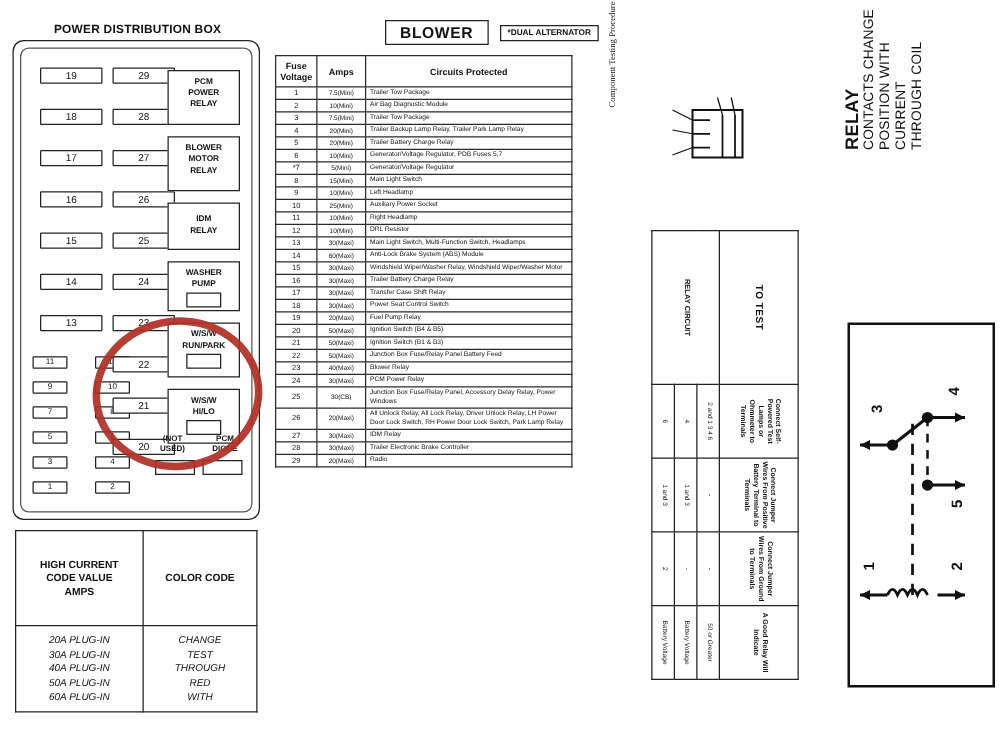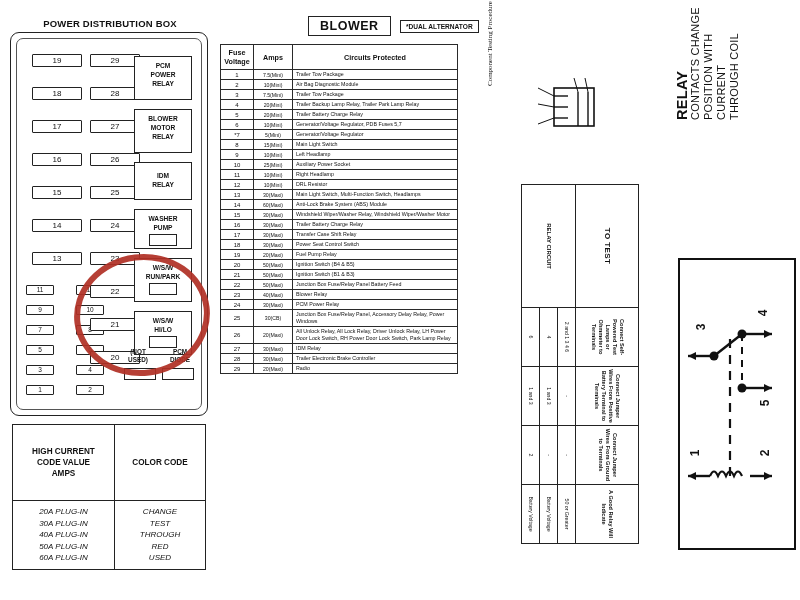--- a/index.html
+++ b/index.html
@@ -304,21 +304,21 @@
       <div>30A PLUG-IN</div>
       <div>40A PLUG-IN</div>
       <div>50A PLUG-IN</div>
       <div>60A PLUG-IN</div>
     </td>
     <td>
       <div>CHANGE</div>
       <div>TEST</div>
       <div>THROUGH</div>
       <div>RED</div>
-      <div>USED</div>
+      <div>WITH</div>
     </td>
   </tr>
 </tbody>
   </table>
 
 <div class="abs" id="chip-diesel">BLOWER</div>
 <div class="abs" id="chip-dual">*DUAL ALTERNATOR</div>
 
 <div class="abs" id="fuse-table-wrap">
   <table id="fuse-table">

